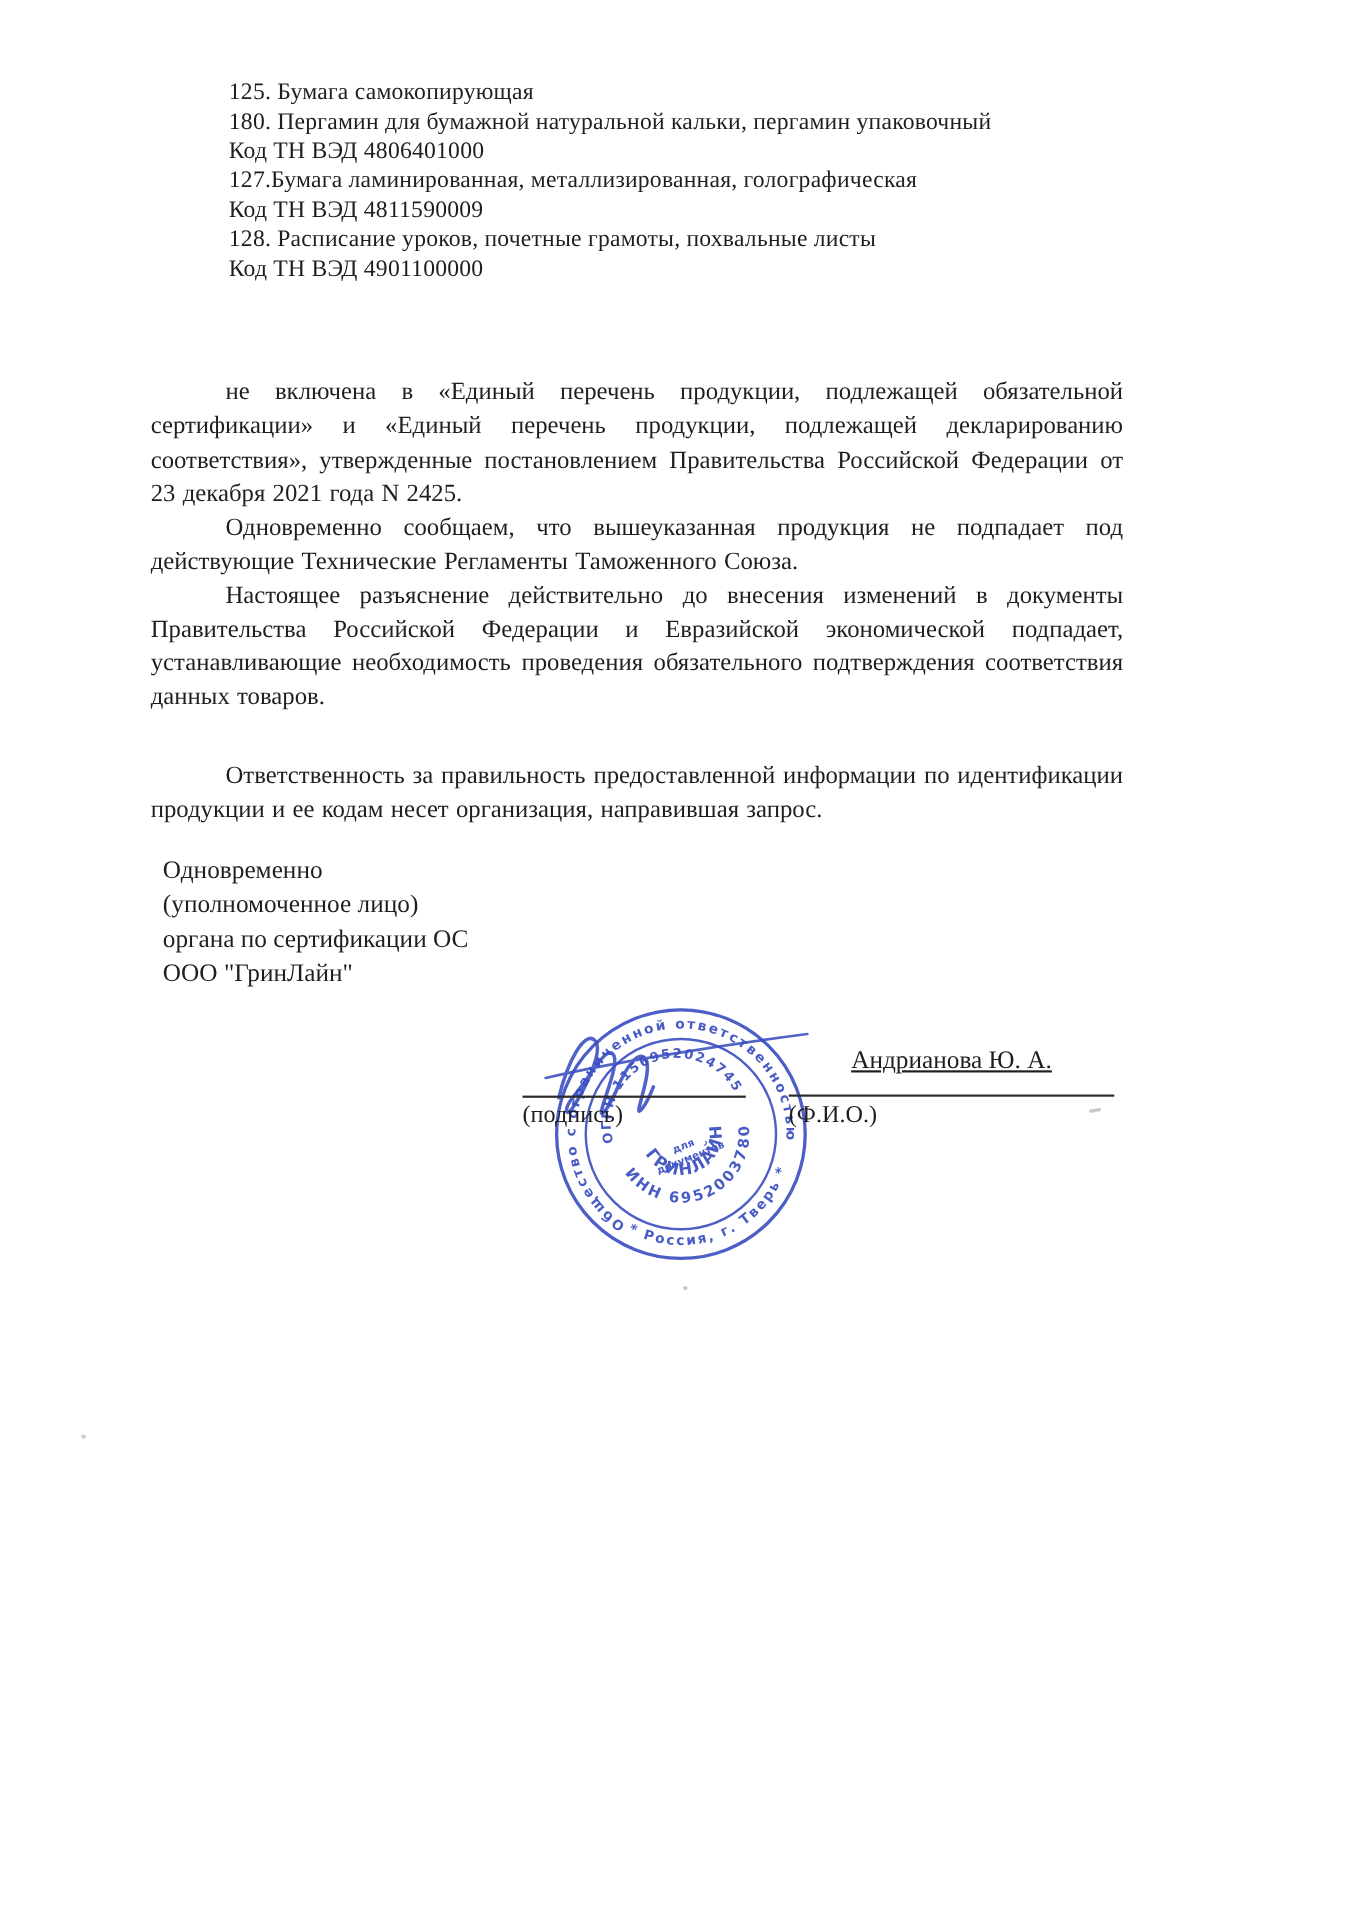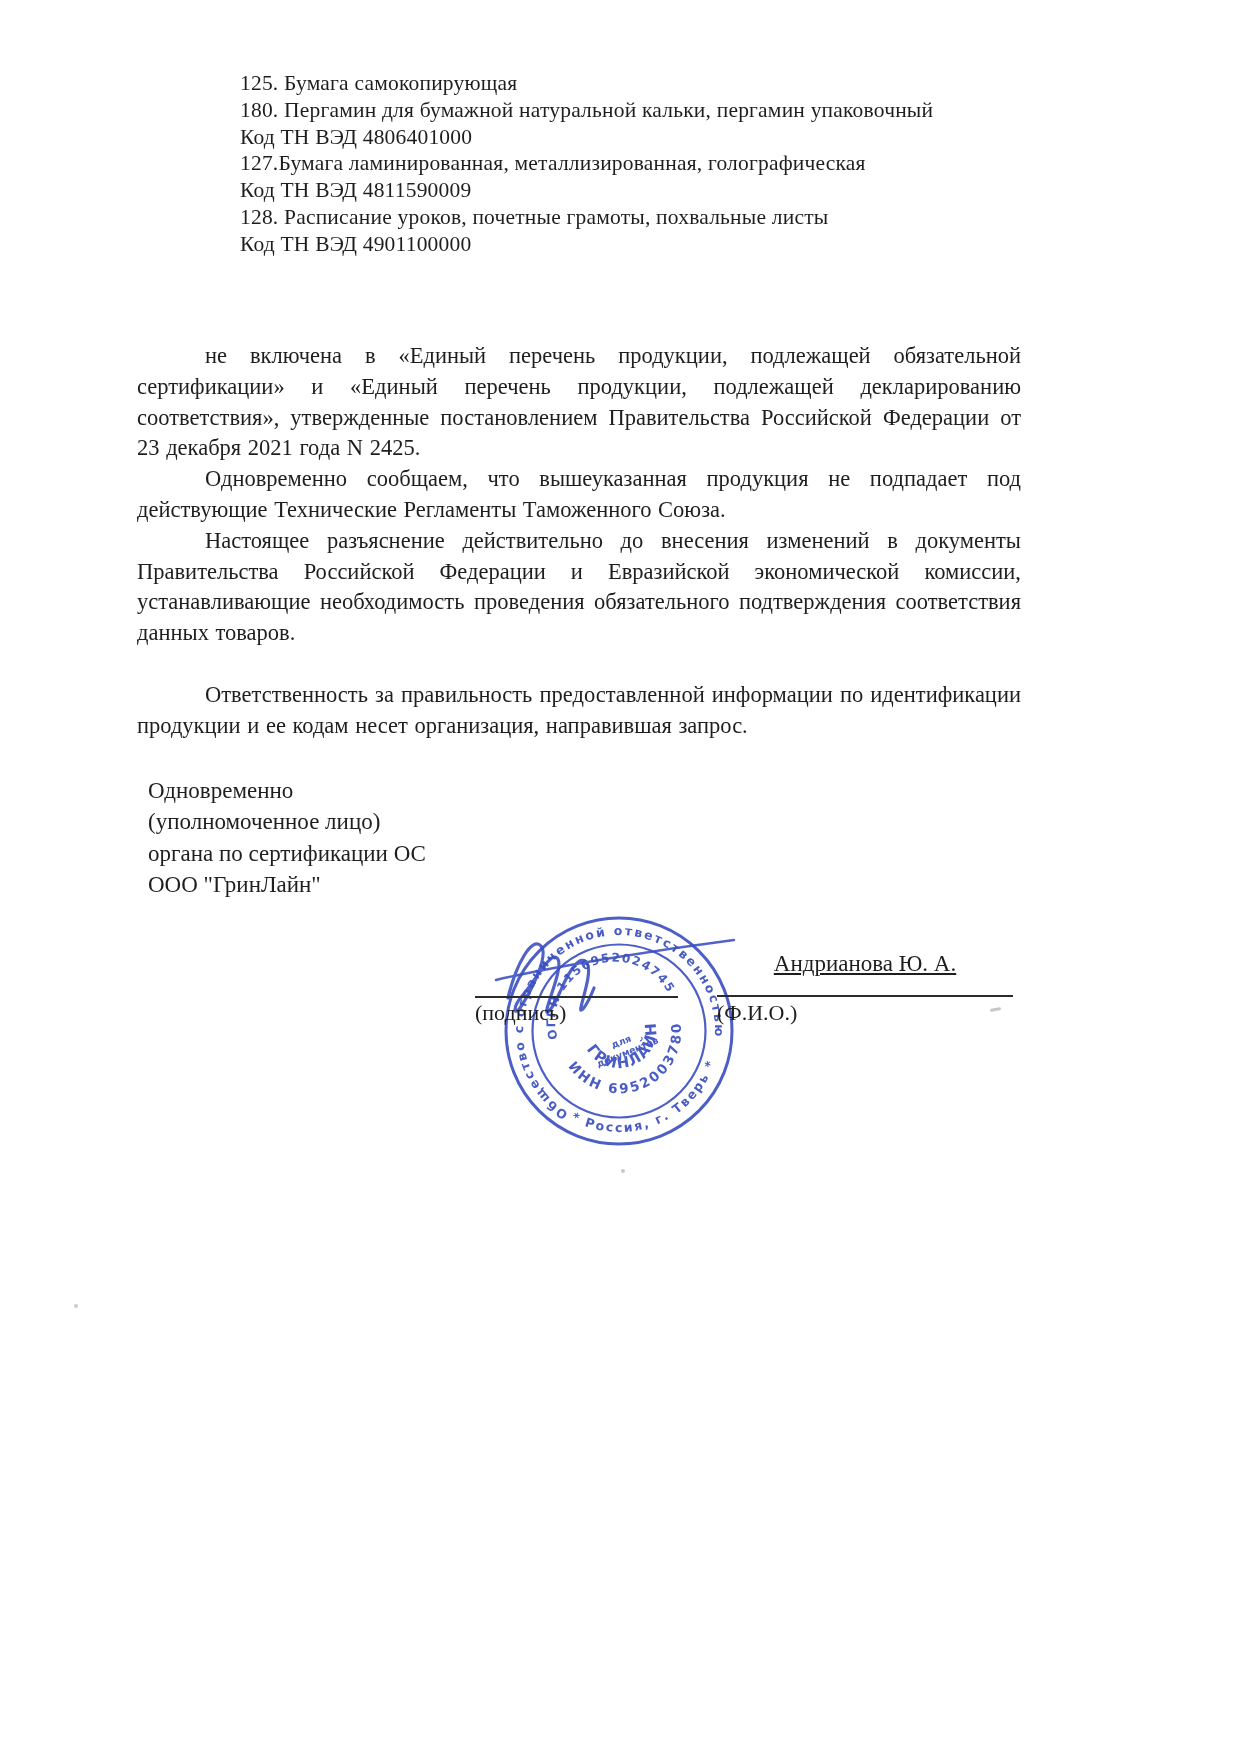--- a/index.html
+++ b/index.html
@@ -12,32 +12,31 @@
     font-family: "Liberation Serif", serif;
     color: #1e1e1e;
   }
   
   .product-list {
     position: absolute;
     left: 208px; top: 70px; width: 880px;
     font-size: 21.5px; line-height: 26.8px;
     letter-spacing: 0.2px;
     white-space: nowrap;
-    margin-left: 32px;
   }
   
   .body-text {
     position: absolute;
     left: 137px; top: 341px; width: 884px;
     font-size: 22.5px; line-height: 30.8px;
     text-align: justify;
     word-spacing: 1px;
   }
   .body-text p { margin: 0; text-indent: 68px; }
-  .body-text p.gap-before { margin-top: 31px; }
+  .body-text p.gap-before { margin-top: 41px; }
   
   .sig-role {
     position: absolute;
     left: 148px; top: 775px; width: 360px;
     font-size: 23px; line-height: 31.4px;
     white-space: nowrap;
   }
   .sig-line {
     position: absolute;
     border-top: 2px solid #2b2b2b;
@@ -96,21 +95,21 @@
     <div>Код ТН ВЭД 4806401000</div>
     <div>127.Бумага ламинированная, металлизированная, голографическая</div>
     <div>Код ТН ВЭД 4811590009</div>
     <div>128. Расписание уроков, почетные грамоты, похвальные листы</div>
     <div>Код ТН ВЭД 4901100000</div>
   </div>
 
   <div class="body-text">
     <p>не включена в «Единый перечень продукции, подлежащей обязательной сертификации» и «Единый перечень продукции, подлежащей декларированию соответствия», утвержденные постановлением Правительства Российской Федерации от 23 декабря 2021 года N 2425.</p>
     <p>Одновременно сообщаем, что вышеуказанная продукция не подпадает под действующие Технические Регламенты Таможенного Союза.</p>
-    <p>Настоящее разъяснение действительно до внесения изменений в документы Правительства Российской Федерации и Евразийской экономической комиссии, устанавливающие необходимость проведения обязательного подтверждения соответствия данных товаров.</p>
+    <p>Настоящее разъяснение действительно до внесения изменений в документы Правительства Российской Федерации и Евразийской экономической подпадает, устанавливающие необходимость проведения обязательного подтверждения соответствия данных товаров.</p>
     <p class="gap-before">Ответственность за правильность предоставленной информации по идентификации продукции и ее кодам несет организация, направившая запрос.</p>
   </div>
 
   <div class="sig-role">
     <div>Одновременно</div>
     <div>(уполномоченное лицо)</div>
     <div>органа по сертификации ОС</div>
     <div>ООО "ГринЛайн"</div>
   </div>
 

